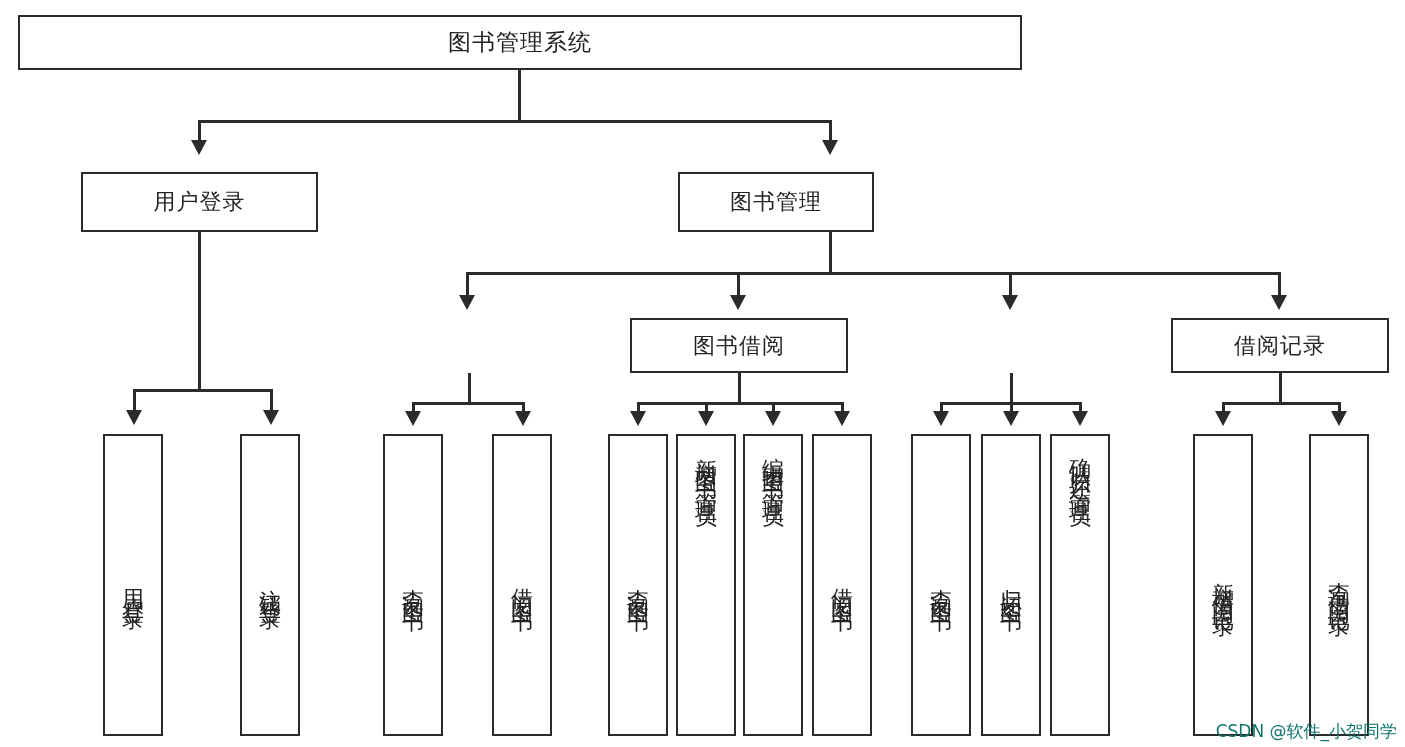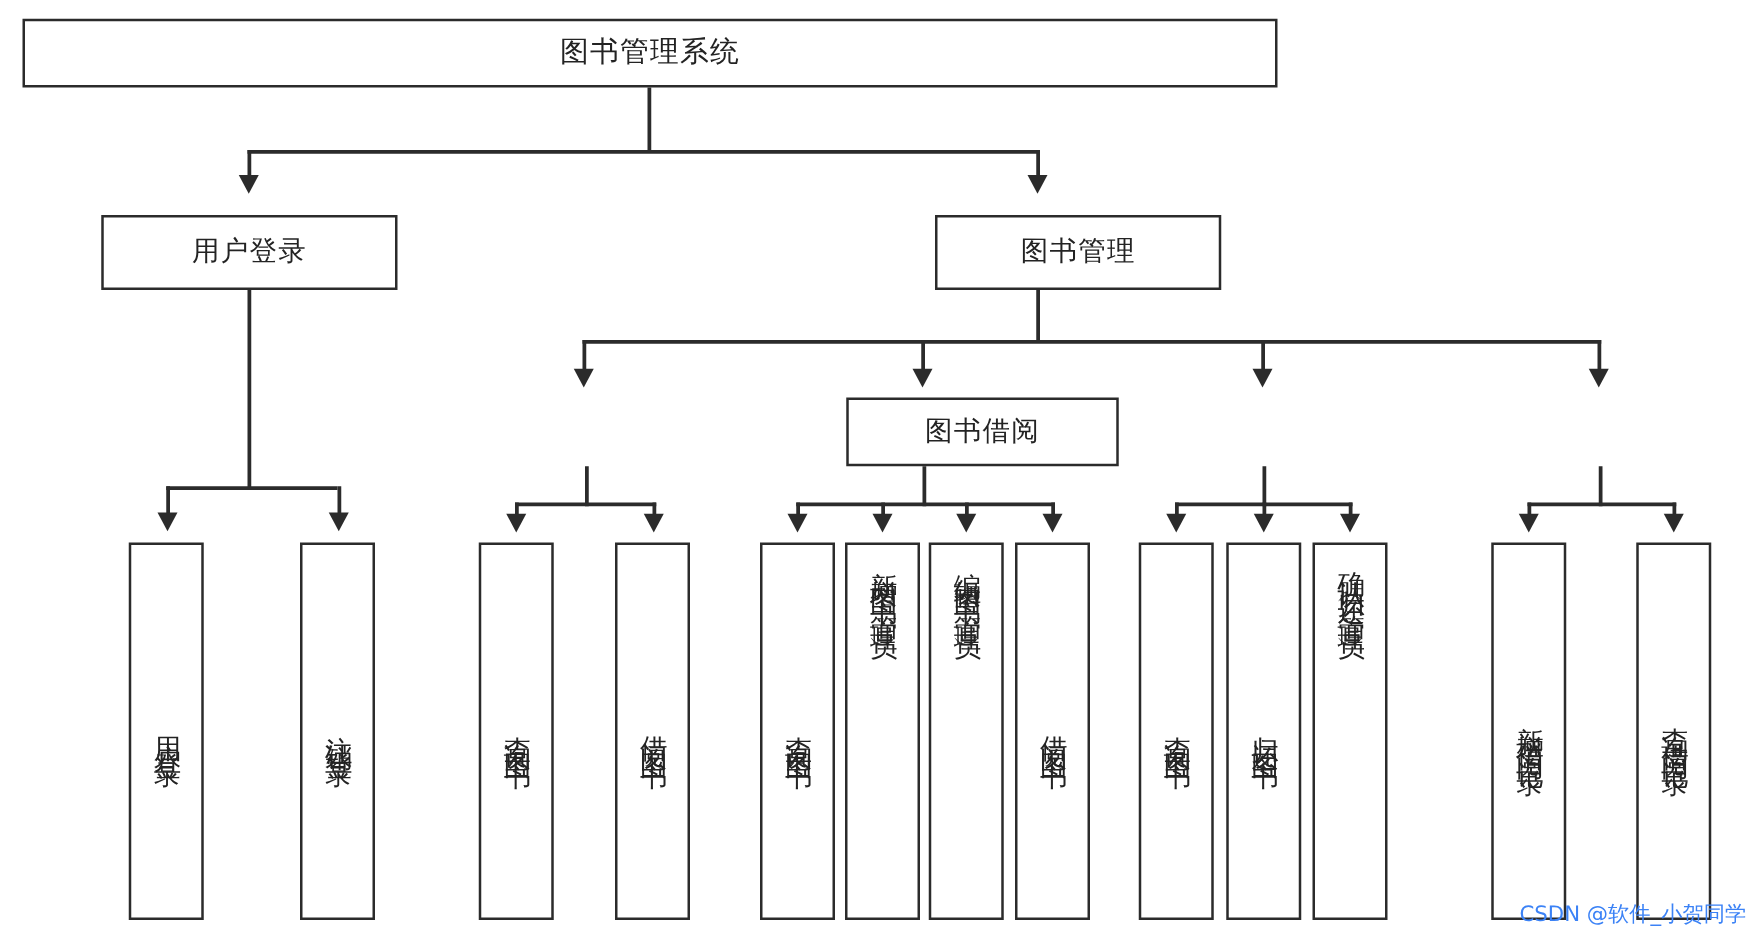--- a/index.html
+++ b/index.html
@@ -61,21 +61,21 @@
     width:0;height:0;
     border-left:8px solid transparent;
     border-right:8px solid transparent;
     border-top:15px solid #2b2b2b;
   }
   #watermark{
     position:absolute;
     right:8px;
     bottom:4px;
     font-size:17px;
-    color:#3b82f6;
+    color:#0f766e;
     white-space:nowrap;
     font-family:"DejaVu Sans","Liberation Sans",sans-serif;
   }
 </style>
 </head>
 <body>
 
 <div id="canvas">
 
   <div class="node h-node" id="n-root" style="left:18px;top:15px;width:1004px;height:55px;">
@@ -87,21 +87,21 @@
   <div class="hline" style="left:198px;top:120px;width:634px;"></div>
 
   <div class="vline" style="left:198px;top:120px;height:25px;"></div>
   <div class="arrow" style="left:191px;top:140px;"></div>
   <div class="vline" style="left:829px;top:120px;height:25px;"></div>
   <div class="arrow" style="left:822px;top:140px;"></div>
 
   <div class="node h-node" style="left:81px;top:172px;width:237px;height:60px;">
     <span class="lbl">用户登录</span>
   </div>
-  <div class="node h-node" style="left:748px;top:172px;width:229px;height:60px;">
+  <div class="node h-node" style="left:678px;top:172px;width:196px;height:60px;">
     <span class="lbl">图书管理</span>
   </div>
 
   <div class="vline" style="left:198px;top:232px;height:160px;"></div>
   <div class="hline" style="left:133px;top:389px;width:137px;"></div>
   <div class="vline" style="left:133px;top:389px;height:24px;"></div>
   <div class="arrow" style="left:126px;top:410px;"></div>
   <div class="vline" style="left:270px;top:389px;height:24px;"></div>
   <div class="arrow" style="left:263px;top:410px;"></div>
 
@@ -109,22 +109,25 @@
   <div class="hline" style="left:466px;top:272px;width:815px;"></div>
   <div class="vline" style="left:466px;top:272px;height:26px;"></div>
   <div class="arrow" style="left:459px;top:295px;"></div>
   <div class="vline" style="left:737px;top:272px;height:26px;"></div>
   <div class="arrow" style="left:730px;top:295px;"></div>
   <div class="vline" style="left:1009px;top:272px;height:26px;"></div>
   <div class="arrow" style="left:1002px;top:295px;"></div>
   <div class="vline" style="left:1278px;top:272px;height:26px;"></div>
   <div class="arrow" style="left:1271px;top:295px;"></div>
 
-  <div class="node h-node" style="left:630px;top:318px;width:218px;height:55px;margin-left:47px;">
+  <div class="node h-node" style="left:630px;top:318px;width:218px;height:55px;">
     <span class="lbl">图书借阅</span>
+  </div>
+  <div class="node h-node" style="left:1171px;top:318px;width:218px;height:55px;">
+    <span class="lbl">借阅记录</span>
   </div>
 
   <div class="vline" style="left:468px;top:373px;height:32px;"></div>
   <div class="hline" style="left:412px;top:402px;width:113px;"></div>
   <div class="vline" style="left:412px;top:402px;height:12px;"></div>
   <div class="arrow" style="left:405px;top:411px;"></div>
   <div class="vline" style="left:522px;top:402px;height:12px;"></div>
   <div class="arrow" style="left:515px;top:411px;"></div>
 
   <div class="vline" style="left:738px;top:373px;height:32px;"></div>

